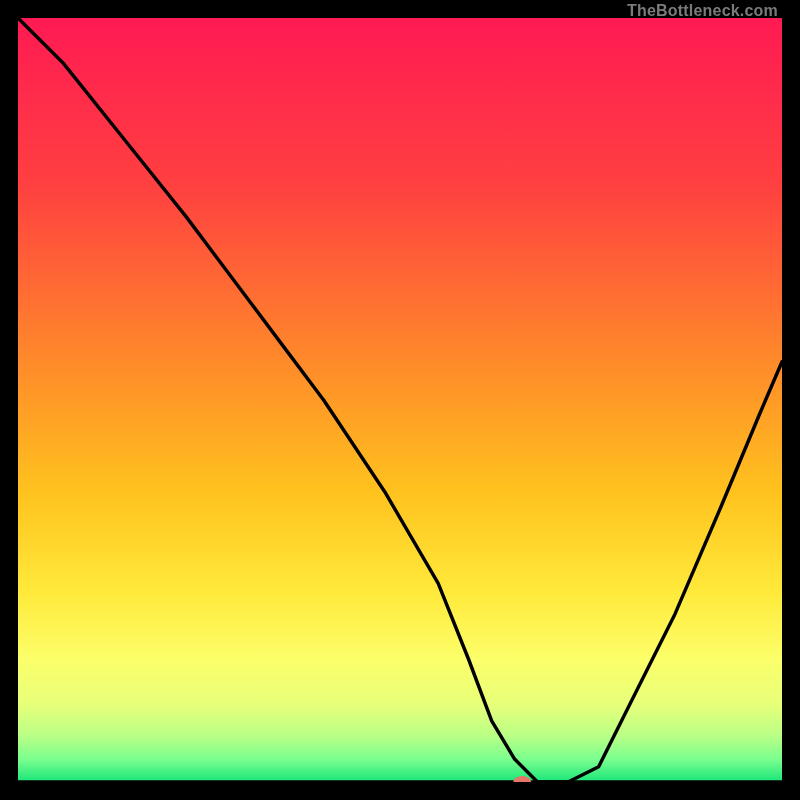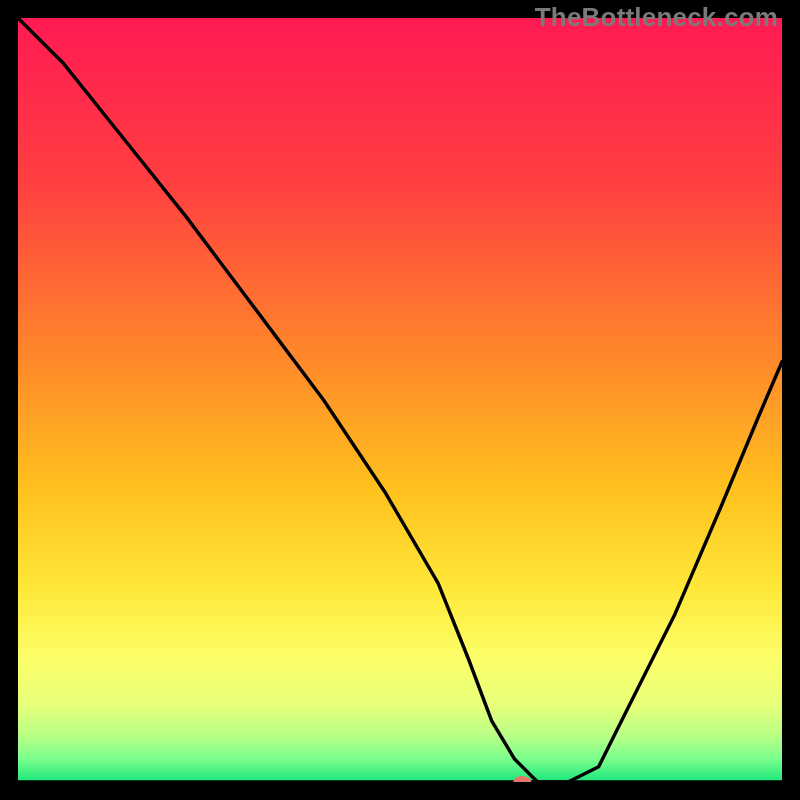--- a/index.html
+++ b/index.html
@@ -22,21 +22,21 @@
     top: 18px;
     width: 764px;
     height: 764px;
     overflow: hidden;
   }
   .watermark {
     position: absolute;
     top: 2px;
     right: 22px;
     color: #7a7a7a;
-    font-size: 26px;
+    font-size: 16px;
     font-weight: 600;
     letter-spacing: 0.2px;
     user-select: none;
   }
   svg { display: block; }
 </style>
 </head>
 <body>
 
 <div class="frame">

